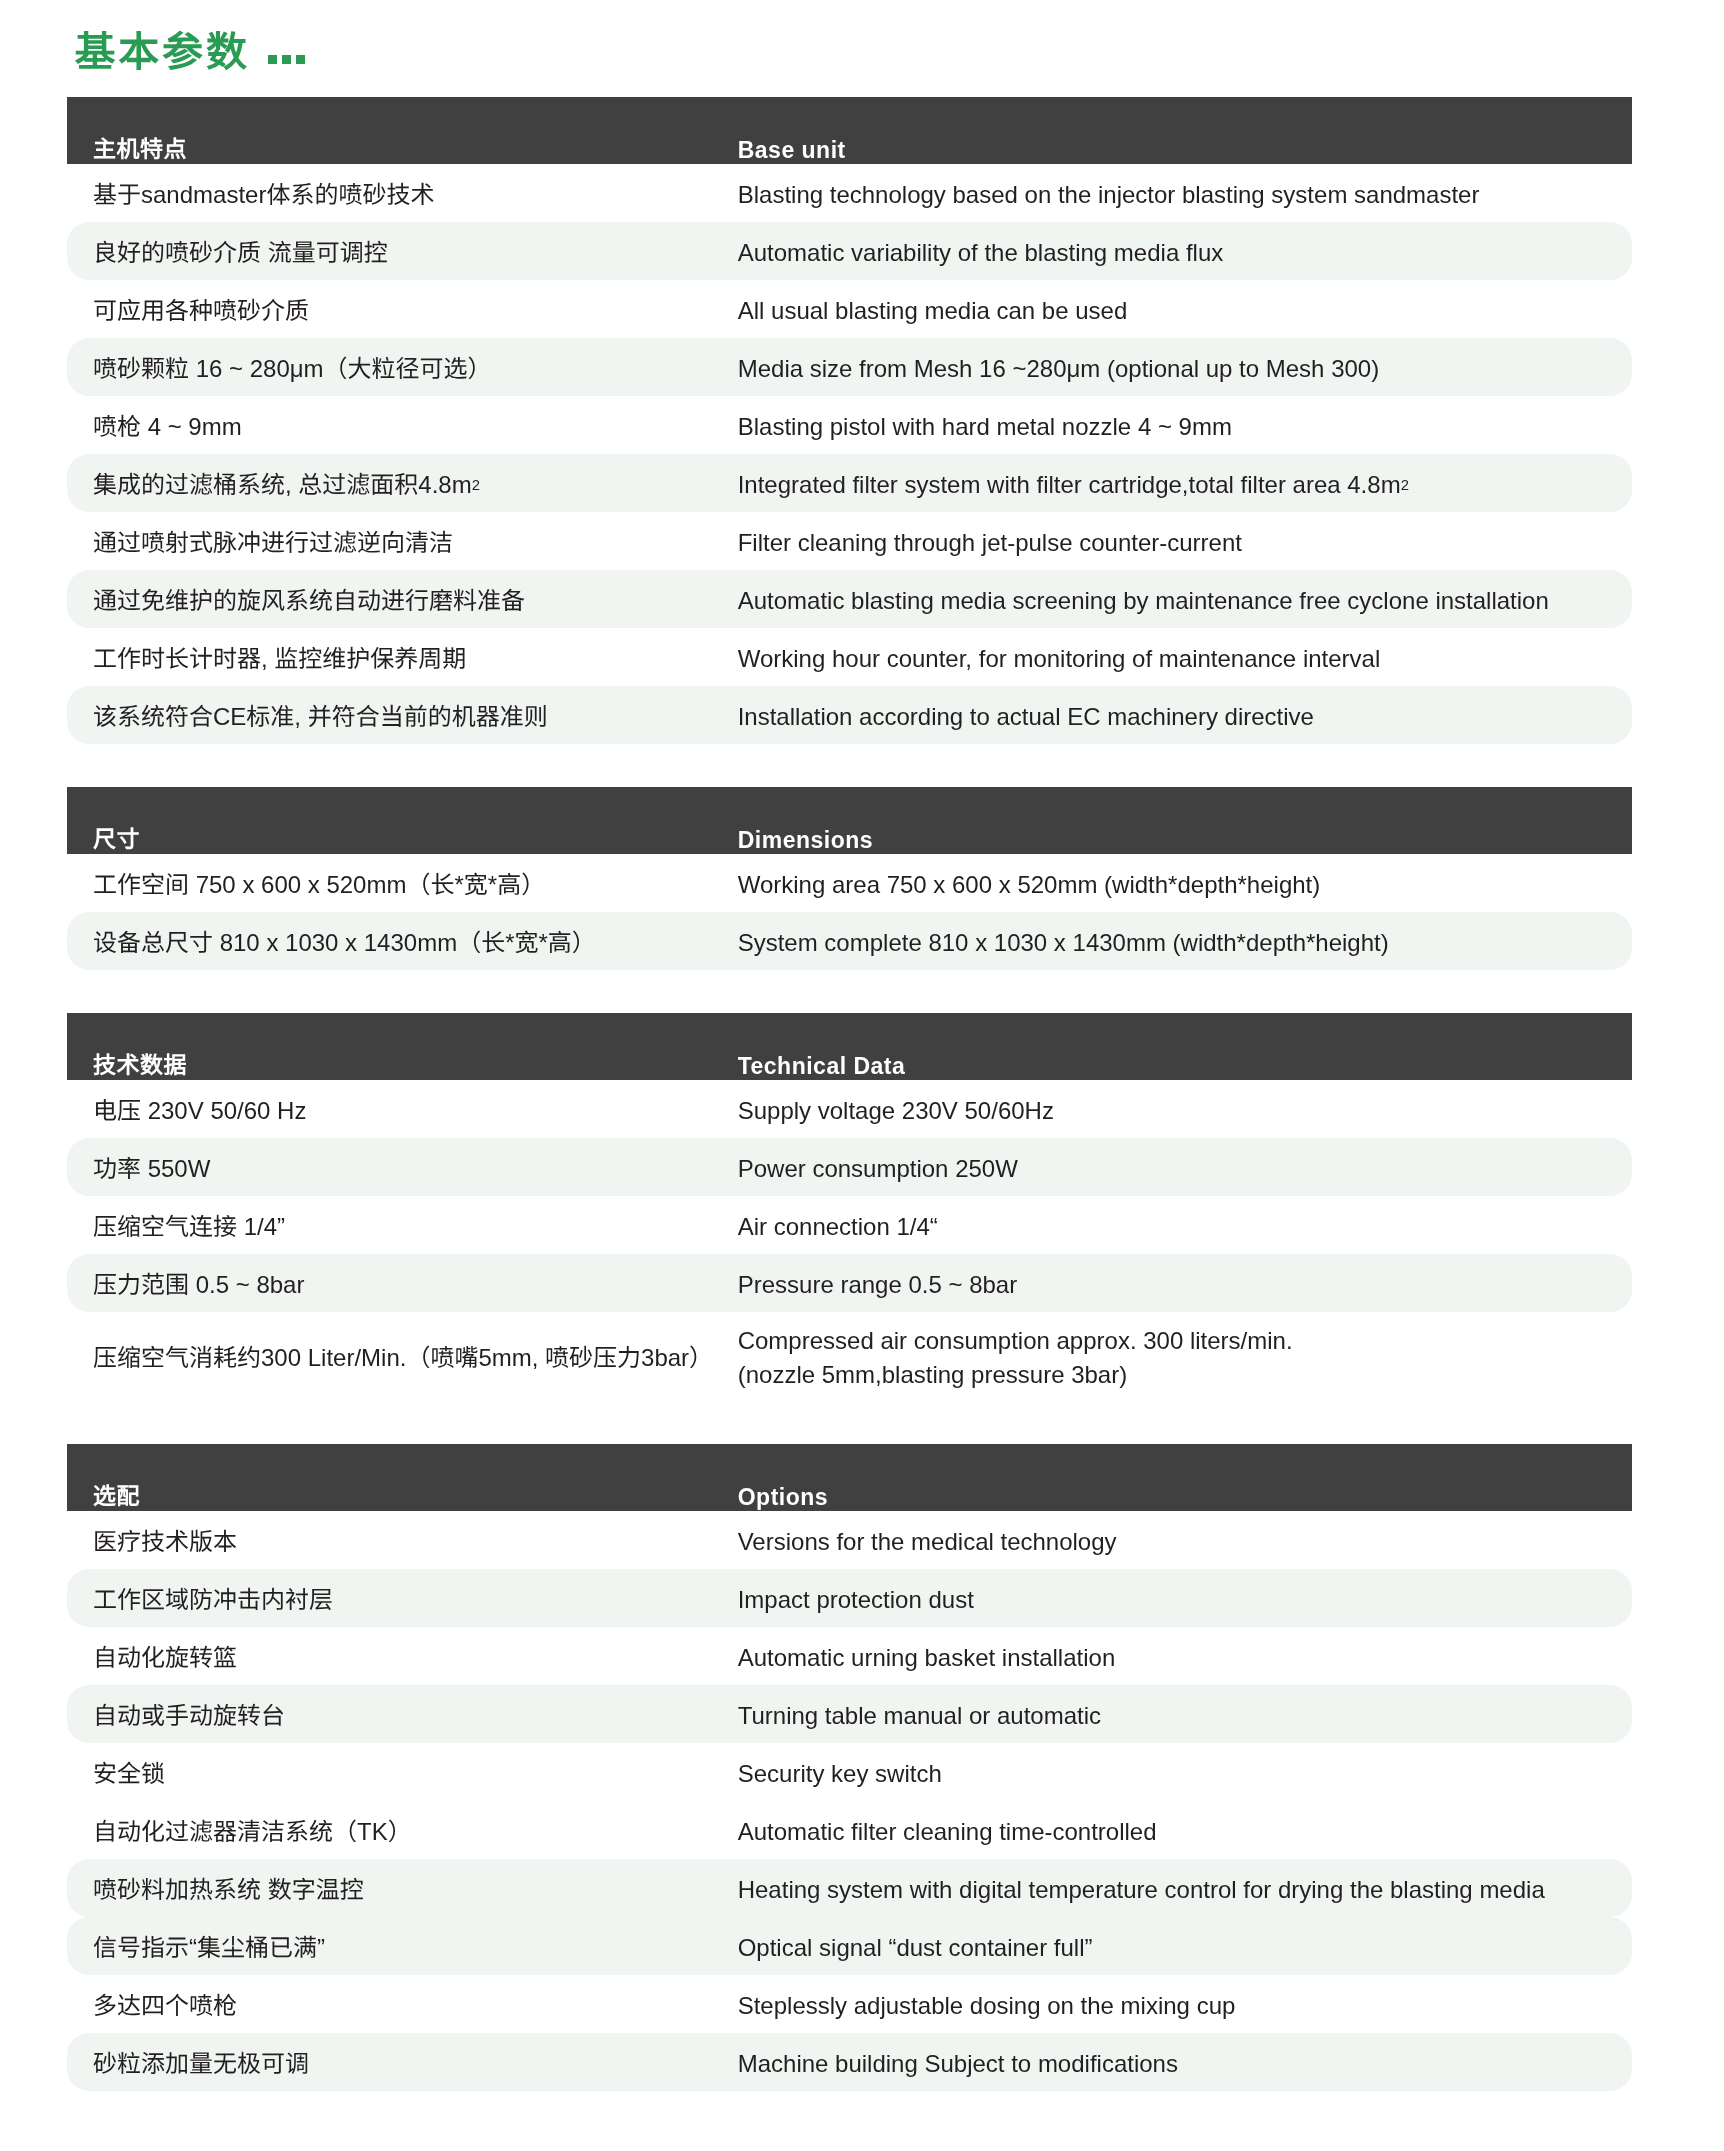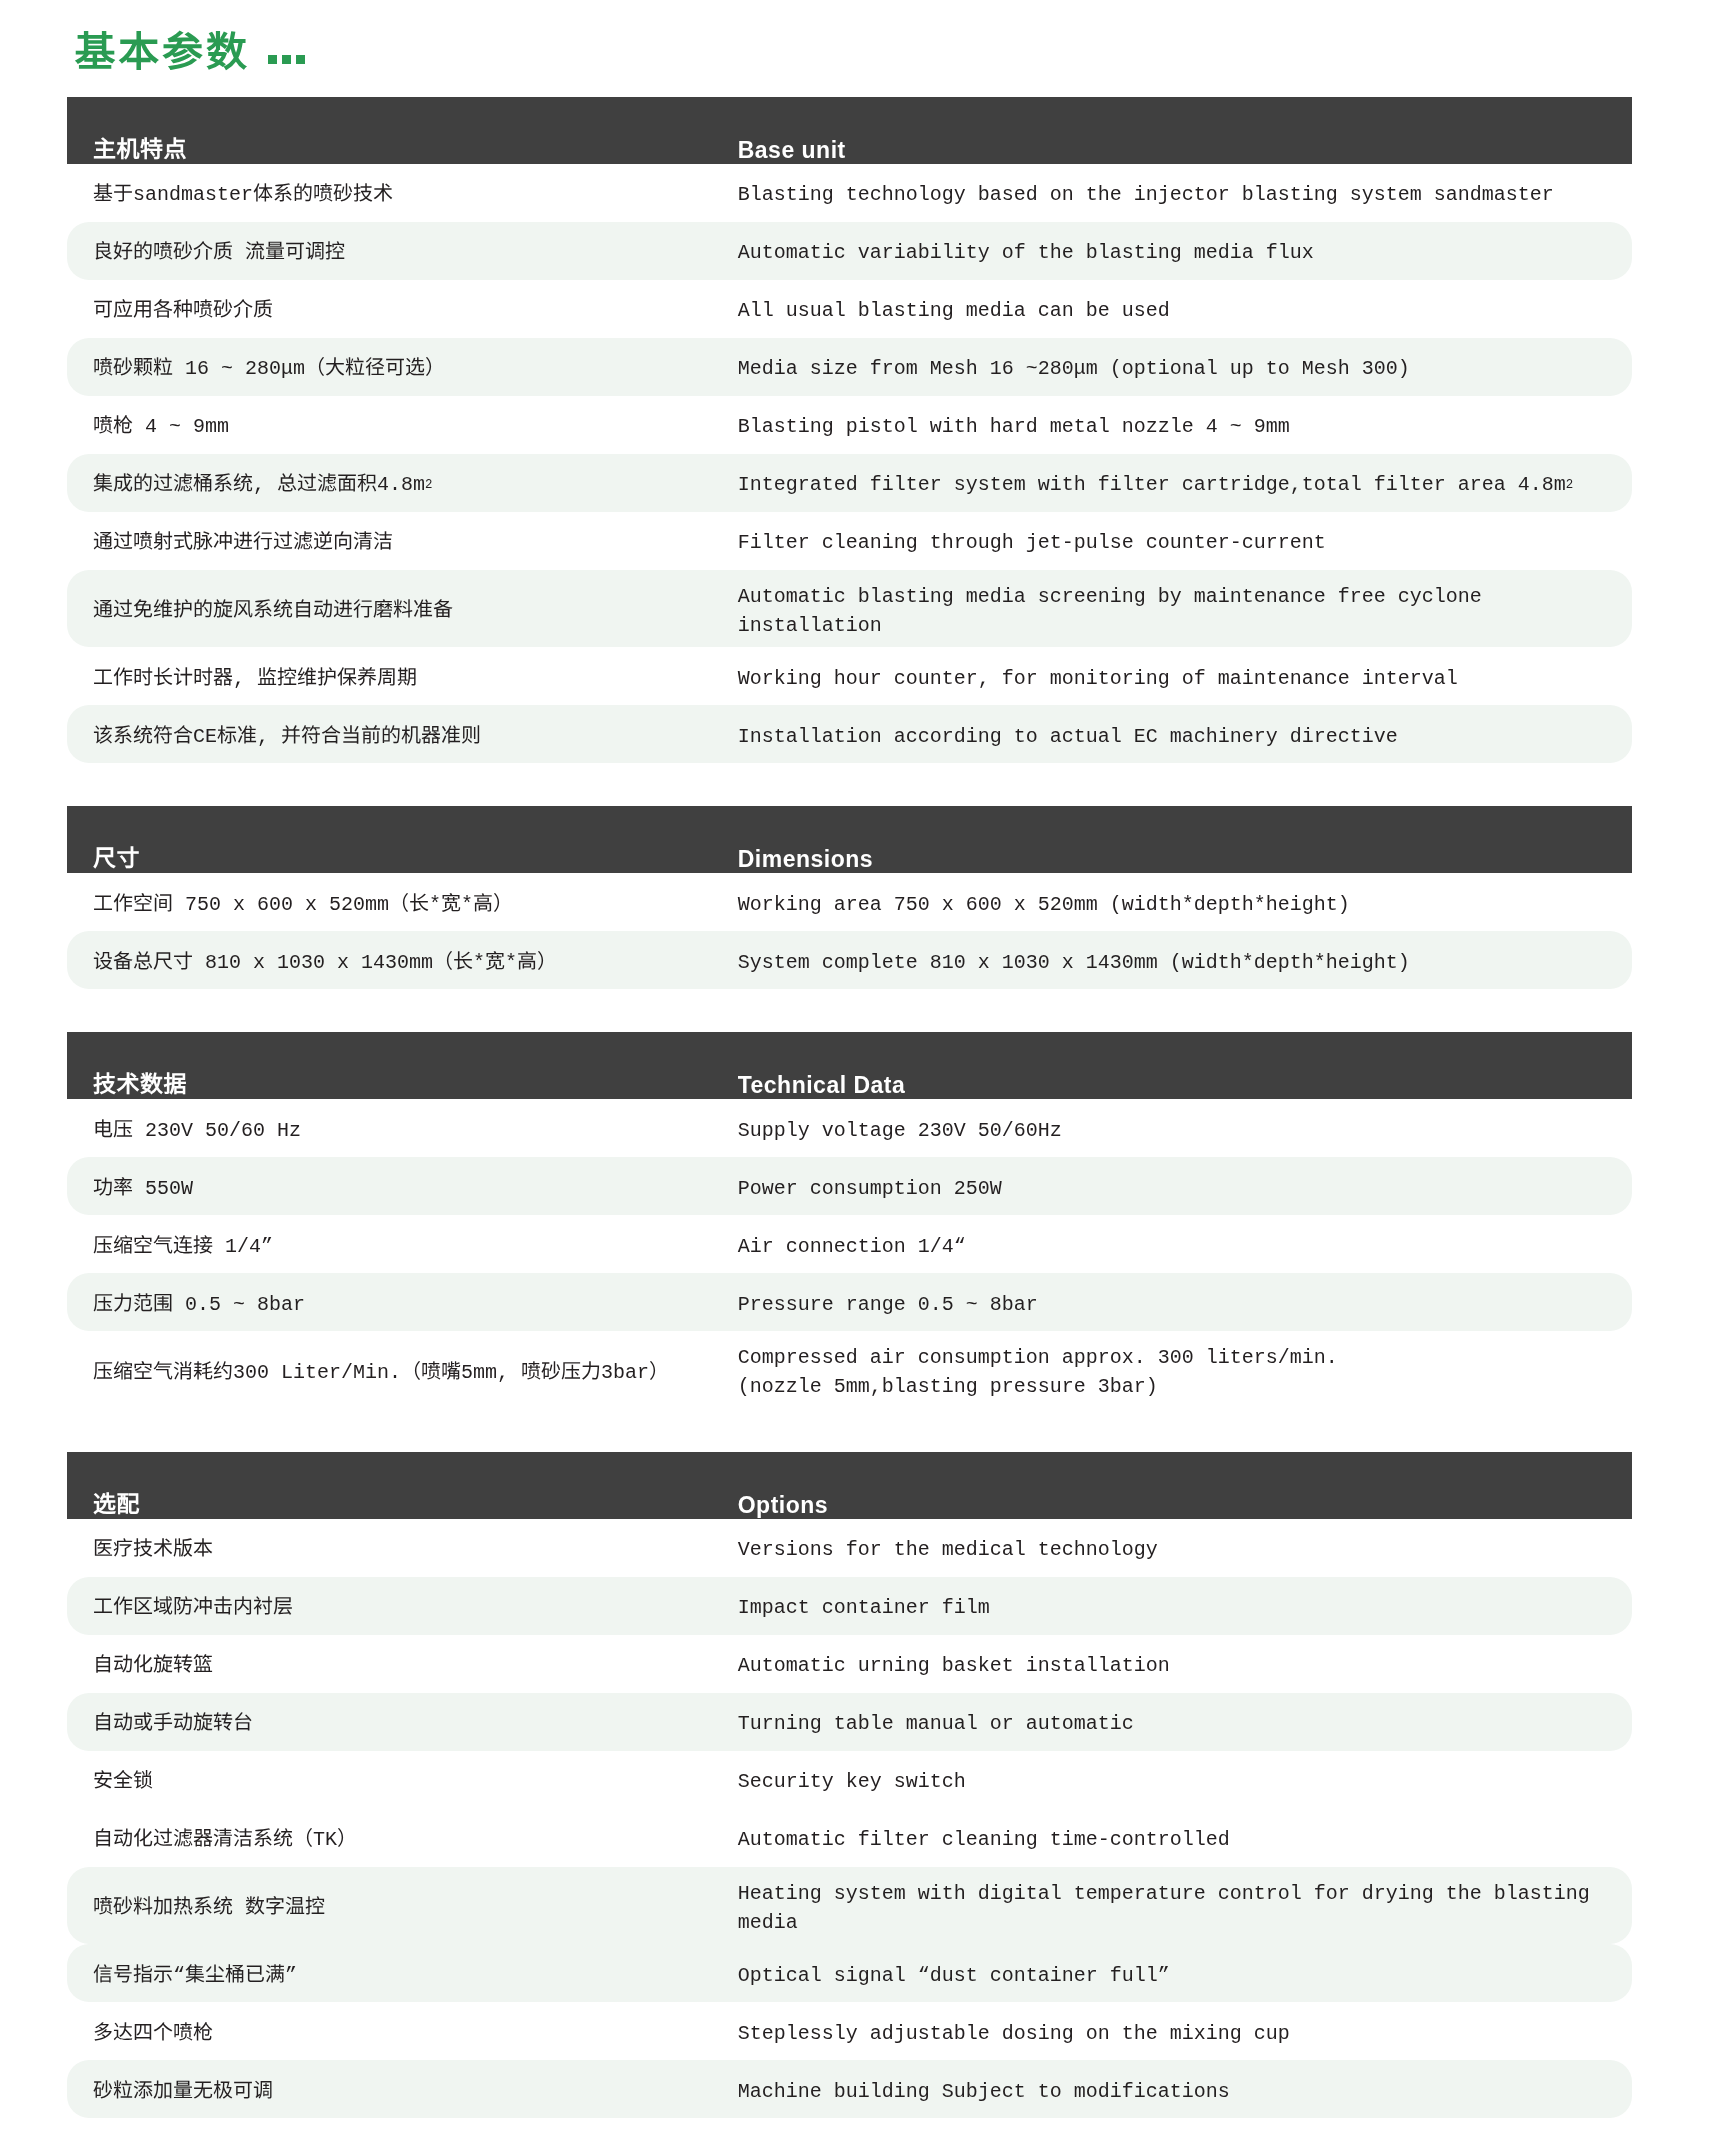--- a/index.html
+++ b/index.html
@@ -83,28 +83,27 @@
   }
   .spec-row.odd {
     background: #ffffff;
   }
   .spec-row.even {
     background: #f0f5f1;
     border-radius: 22px;
   }
   .spec-row .col-cn,
   .spec-row .col-en {
-    font-size: 20px;
+    font-size: 24px;
     line-height: 1.45;
     color: #231f20;
     display: flex;
     align-items: center;
     padding-top: 12px;
     padding-bottom: 7.5px;
-    font-family: Liberation Mono, monospace;
   }
   .spec-row .col-en {
     padding-right: 9.3px;
   }
   .spec-row .cell-multiline {
     display: block;
     align-self: center;
   }
   sup {
     font-size: 0.62em;
@@ -217,21 +216,21 @@
         <div class="spec-header">
           <div class="col-cn">选配</div>
           <div class="col-en">Options</div>
         </div>
         <div class="spec-row odd">
           <div class="col-cn">医疗技术版本</div>
           <div class="col-en">Versions for the medical technology</div>
         </div>
         <div class="spec-row even">
           <div class="col-cn">工作区域防冲击内衬层</div>
-          <div class="col-en">Impact container film</div>
+          <div class="col-en">Impact protection dust</div>
         </div>
         <div class="spec-row odd">
           <div class="col-cn">自动化旋转篮</div>
           <div class="col-en">Automatic urning basket installation</div>
         </div>
         <div class="spec-row even">
           <div class="col-cn">自动或手动旋转台</div>
           <div class="col-en">Turning table manual or automatic</div>
         </div>
         <div class="spec-row odd">

